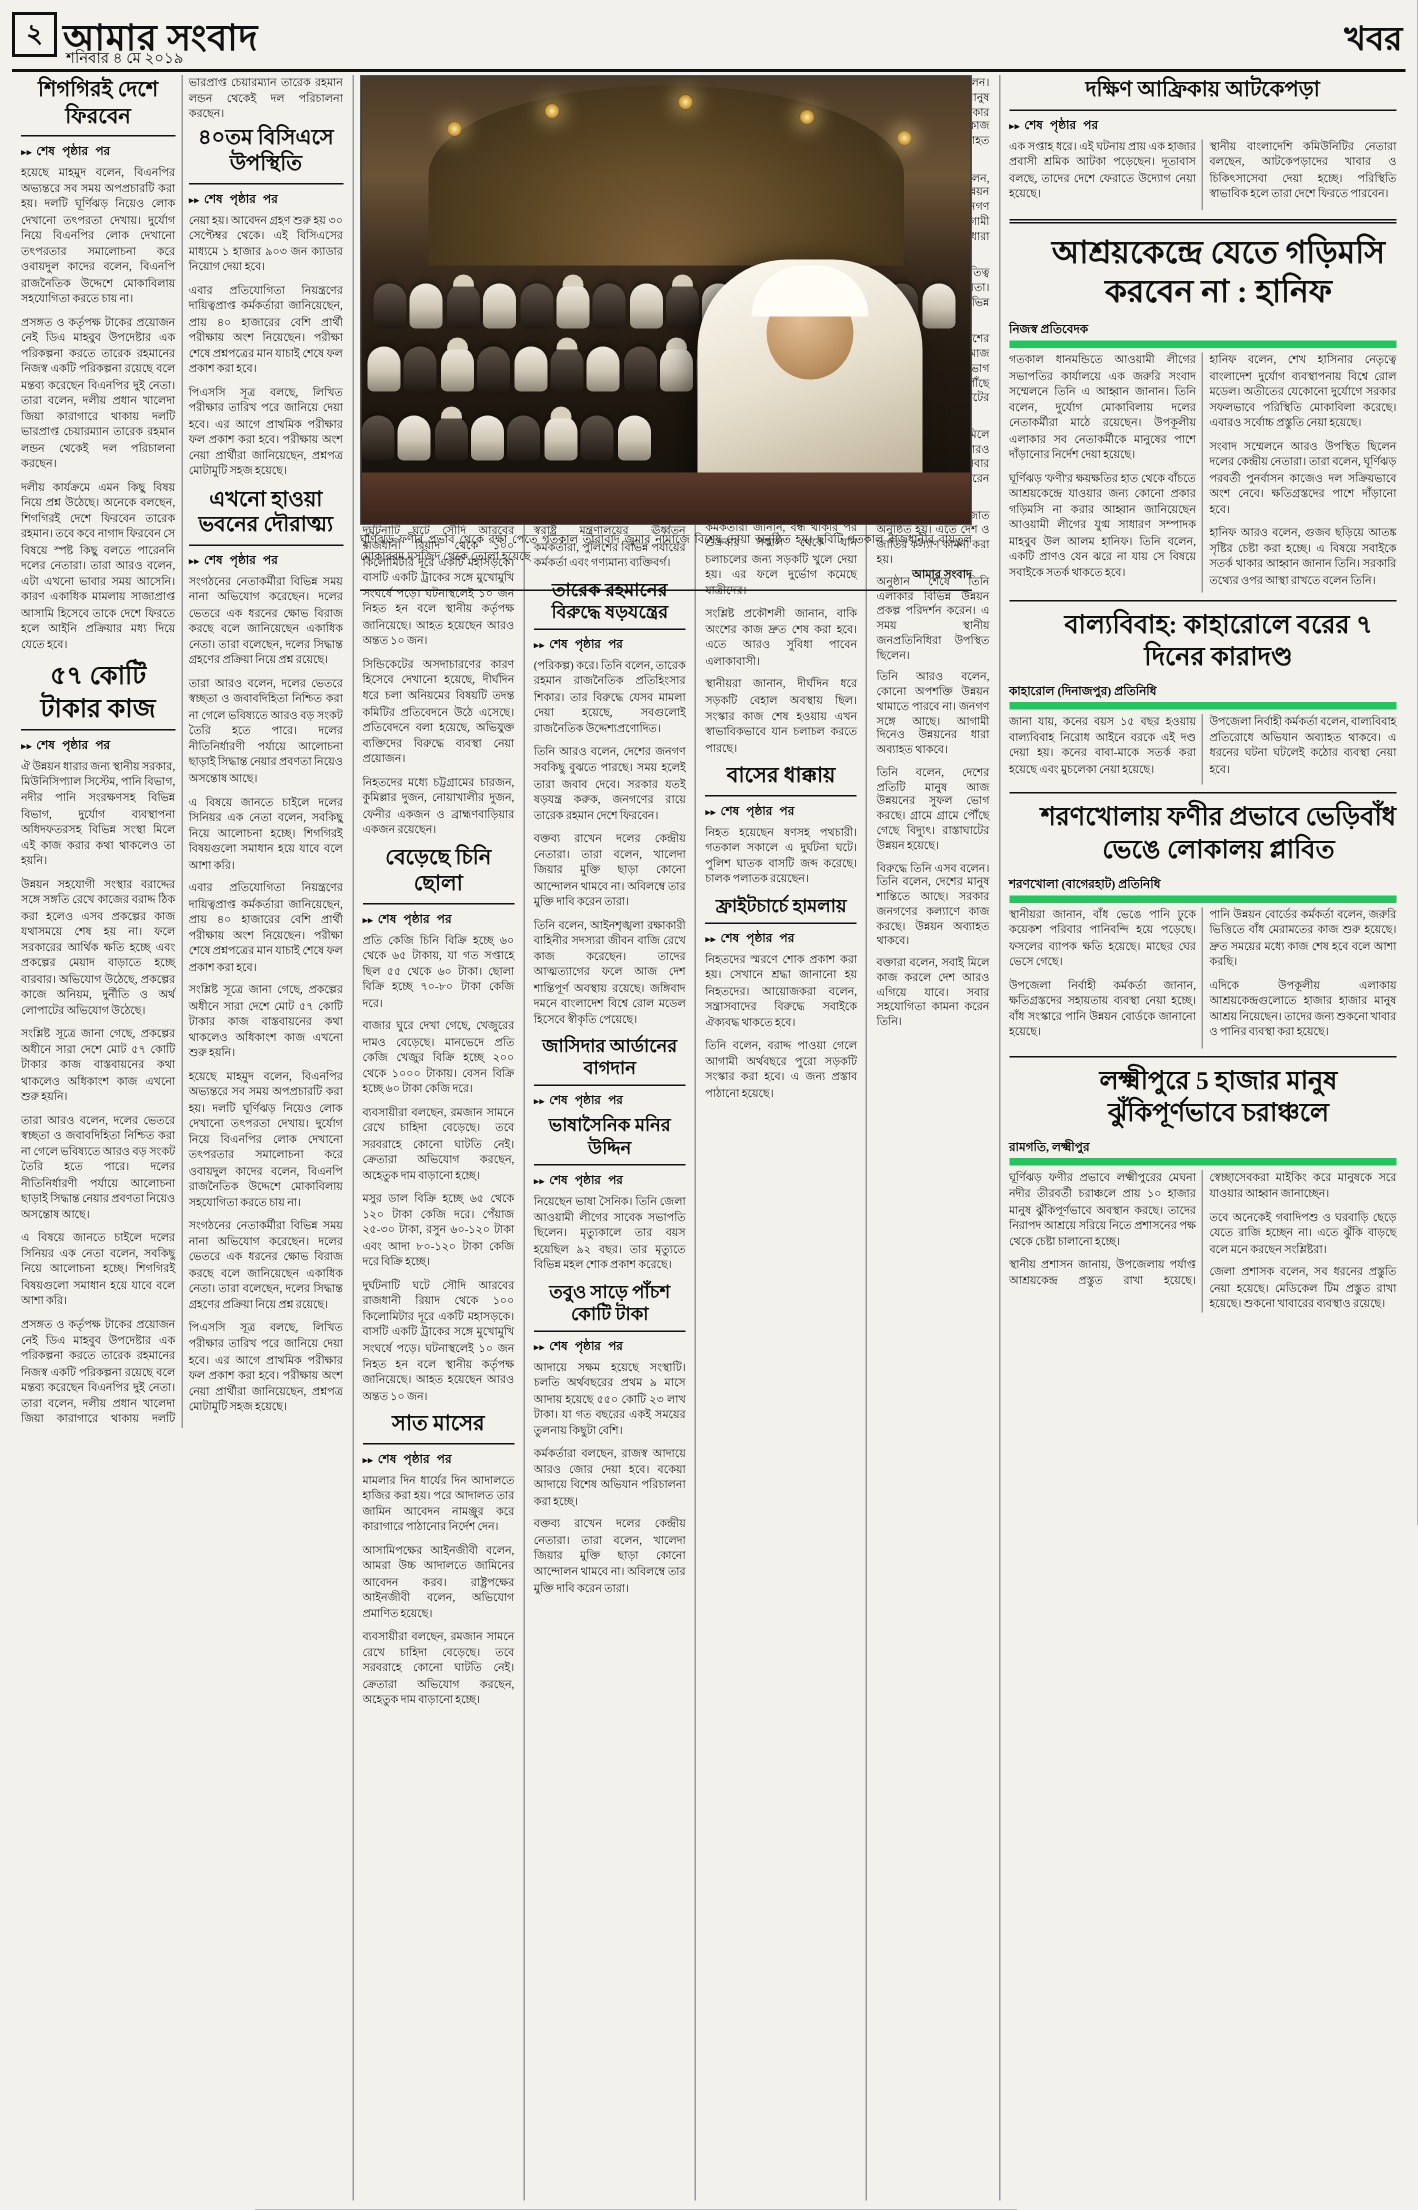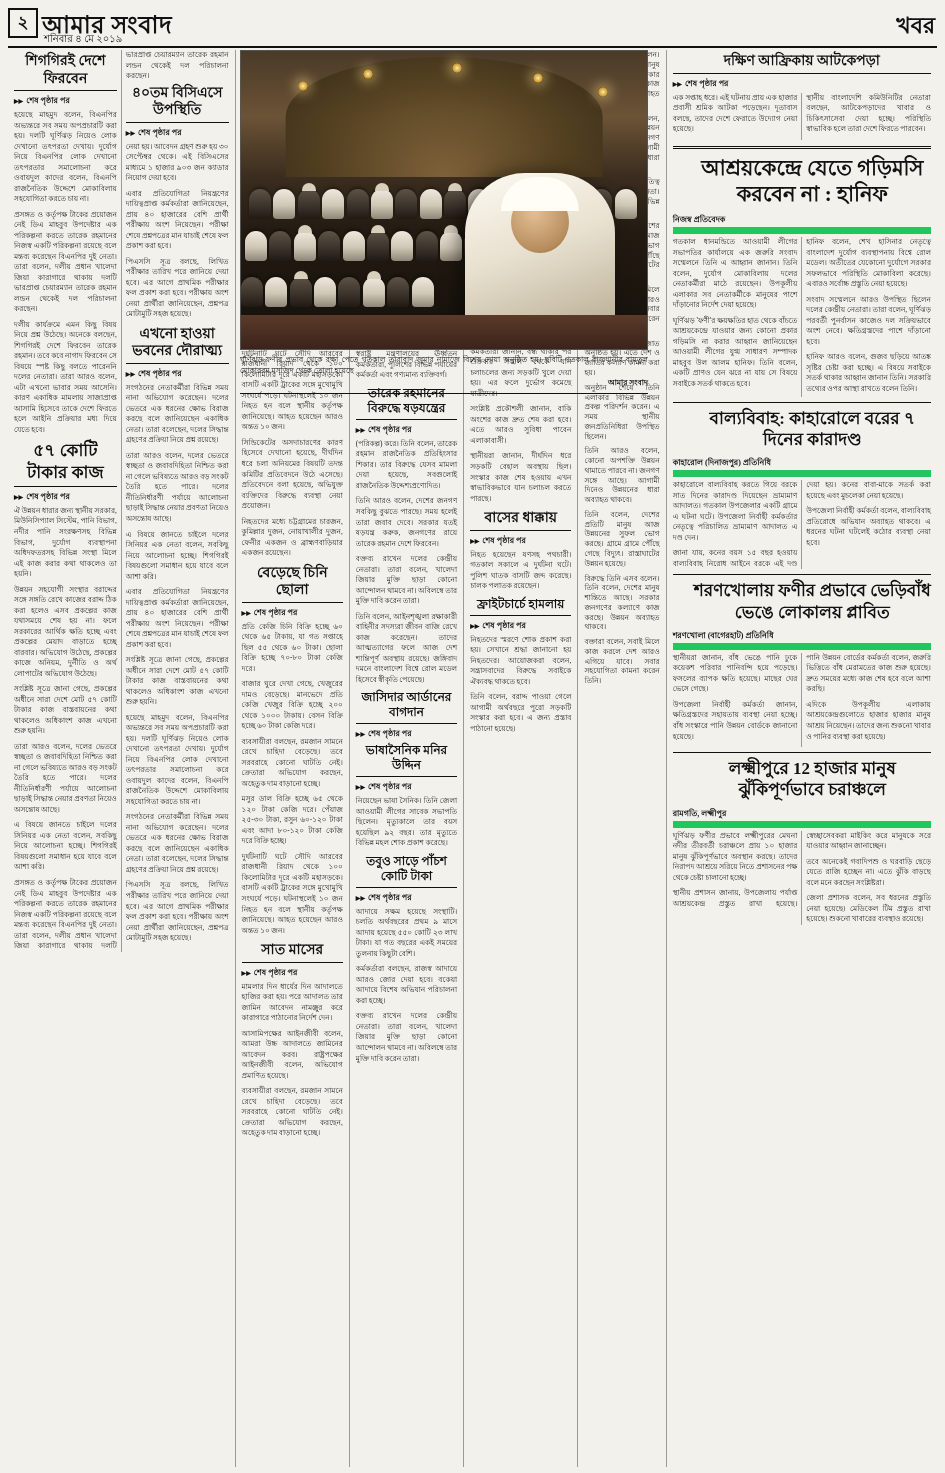--- a/index.html
+++ b/index.html
@@ -78,28 +78,29 @@
     border-bottom: 1px solid #111;
     padding-bottom: 3px;
   }
   .h-xl { font-size: 21px; }
   .h-lg { font-size: 17px; }
   .h-md { font-size: 14px; }
   .h-sm { font-size: 12px; }
   .byline {
     font-size: 8px;
     font-weight: bold;
-    border-bottom: 7px solid #22c55e;
+    border-bottom: 5px solid #22c55e;
     margin-bottom: 3px;
     padding-bottom: 1px;
   }
   .contd {
     font-size: 8px;
     font-weight: bold;
     margin: 1px 0 3px 0;
+    font-family: Liberation Mono, monospace;
   }
   .contd:before {
     content: "\25B6\25B6";
     font-size: 6px;
     margin-right: 3px;
   }
   .body {
     font-size: 7.4px;
     line-height: 1.42;
     text-align: justify;
@@ -405,41 +406,40 @@
           <div class="body">সংবাদ সম্মেলনে আরও উপস্থিত ছিলেন দলের কেন্দ্রীয় নেতারা। তারা বলেন, ঘূর্ণিঝড় পরবর্তী পুনর্বাসন কাজেও দল সক্রিয়ভাবে অংশ নেবে। ক্ষতিগ্রস্তদের পাশে দাঁড়ানো হবে।</div>
           <div class="body">হানিফ আরও বলেন, গুজব ছড়িয়ে আতঙ্ক সৃষ্টির চেষ্টা করা হচ্ছে। এ বিষয়ে সবাইকে সতর্ক থাকার আহ্বান জানান তিনি। সরকারি তথ্যের ওপর আস্থা রাখতে বলেন তিনি।</div>
         </div>
       </div>
       <div class="rule"></div>
 
       <div>
         <div class="headline h-lg nb">বাল্যবিবাহ: কাহারোলে বরের ৭ দিনের কারাদণ্ড</div>
         <div class="byline">কাহারোল (দিনাজপুর) প্রতিনিধি</div>
         <div class="two-col-body">
-          <div class="body">কাহারোলে বাল্যবিবাহ করতে গিয়ে বরকে সাত দিনের কারাদণ্ড দিয়েছেন ভ্রাম্যমাণ আদালত। গতকাল উপজেলার একটি গ্রামে এ ঘটনা ঘটে। উপজেলা নির্বাহী কর্মকর্তার নেতৃত্বে পরিচালিত ভ্রাম্যমাণ আদালত এ দণ্ড দেন।</div>
           <div class="body">জানা যায়, কনের বয়স ১৫ বছর হওয়ায় বাল্যবিবাহ নিরোধ আইনে বরকে এই দণ্ড দেয়া হয়। কনের বাবা-মাকে সতর্ক করা হয়েছে এবং মুচলেকা নেয়া হয়েছে।</div>
           <div class="body">উপজেলা নির্বাহী কর্মকর্তা বলেন, বাল্যবিবাহ প্রতিরোধে অভিযান অব্যাহত থাকবে। এ ধরনের ঘটনা ঘটলেই কঠোর ব্যবস্থা নেয়া হবে।</div>
         </div>
       </div>
       <div class="rule"></div>
 
       <div>
         <div class="headline h-lg nb">শরণখোলায় ফণীর প্রভাবে ভেড়িবাঁধ ভেঙে লোকালয় প্লাবিত</div>
         <div class="byline">শরণখোলা (বাগেরহাট) প্রতিনিধি</div>
         <div class="two-col-body">
           <div class="body">স্থানীয়রা জানান, বাঁধ ভেঙে পানি ঢুকে কয়েকশ পরিবার পানিবন্দি হয়ে পড়েছে। ফসলের ব্যাপক ক্ষতি হয়েছে। মাছের ঘের ভেসে গেছে।</div>
           <div class="body">উপজেলা নির্বাহী কর্মকর্তা জানান, ক্ষতিগ্রস্তদের সহায়তায় ব্যবস্থা নেয়া হচ্ছে। বাঁধ সংস্কারে পানি উন্নয়ন বোর্ডকে জানানো হয়েছে।</div>
           <div class="body">পানি উন্নয়ন বোর্ডের কর্মকর্তা বলেন, জরুরি ভিত্তিতে বাঁধ মেরামতের কাজ শুরু হয়েছে। দ্রুত সময়ের মধ্যে কাজ শেষ হবে বলে আশা করছি।</div>
           <div class="body">এদিকে উপকূলীয় এলাকায় আশ্রয়কেন্দ্রগুলোতে হাজার হাজার মানুষ আশ্রয় নিয়েছেন। তাদের জন্য শুকনো খাবার ও পানির ব্যবস্থা করা হয়েছে।</div>
         </div>
       </div>
       <div class="rule"></div>
 
       <div>
-        <div class="headline h-lg nb">লক্ষ্মীপুরে 12 হাজার মানুষ ঝুঁকিপূর্ণভাবে চরাঞ্চলে</div>
+        <div class="headline h-lg nb">লক্ষ্মীপুরে 5 হাজার মানুষ ঝুঁকিপূর্ণভাবে চরাঞ্চলে</div>
         <div class="byline">রামগতি, লক্ষ্মীপুর</div>
         <div class="two-col-body">
           <div class="body">ঘূর্ণিঝড় ফণীর প্রভাবে লক্ষ্মীপুরের মেঘনা নদীর তীরবর্তী চরাঞ্চলে প্রায় ১০ হাজার মানুষ ঝুঁকিপূর্ণভাবে অবস্থান করছে। তাদের নিরাপদ আশ্রয়ে সরিয়ে নিতে প্রশাসনের পক্ষ থেকে চেষ্টা চালানো হচ্ছে।</div>
           <div class="body">স্থানীয় প্রশাসন জানায়, উপজেলায় পর্যাপ্ত আশ্রয়কেন্দ্র প্রস্তুত রাখা হয়েছে। স্বেচ্ছাসেবকরা মাইকিং করে মানুষকে সরে যাওয়ার আহ্বান জানাচ্ছেন।</div>
           <div class="body">তবে অনেকেই গবাদিপশু ও ঘরবাড়ি ছেড়ে যেতে রাজি হচ্ছেন না। এতে ঝুঁকি বাড়ছে বলে মনে করছেন সংশ্লিষ্টরা।</div>
           <div class="body">জেলা প্রশাসক বলেন, সব ধরনের প্রস্তুতি নেয়া হয়েছে। মেডিকেল টিম প্রস্তুত রাখা হয়েছে। শুকনো খাবারের ব্যবস্থাও রয়েছে।</div>
         </div>
       </div>
     </div>
   </div>

